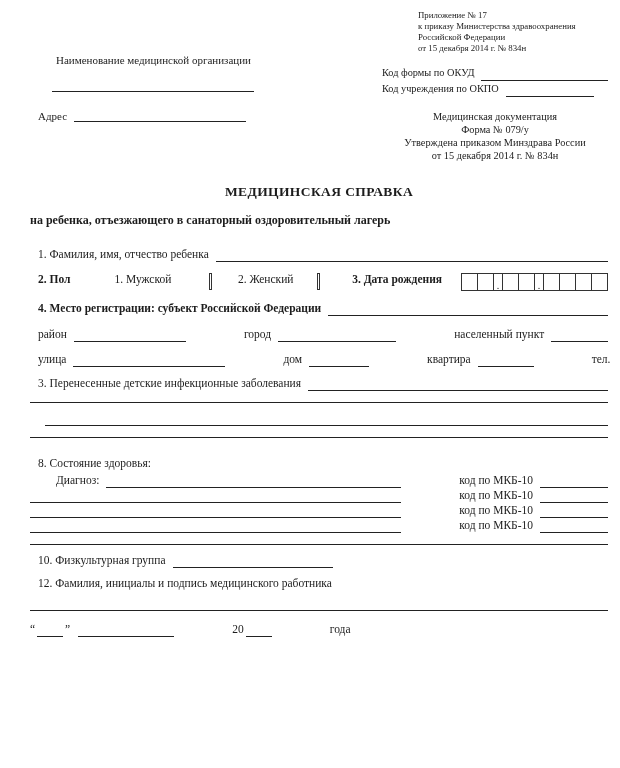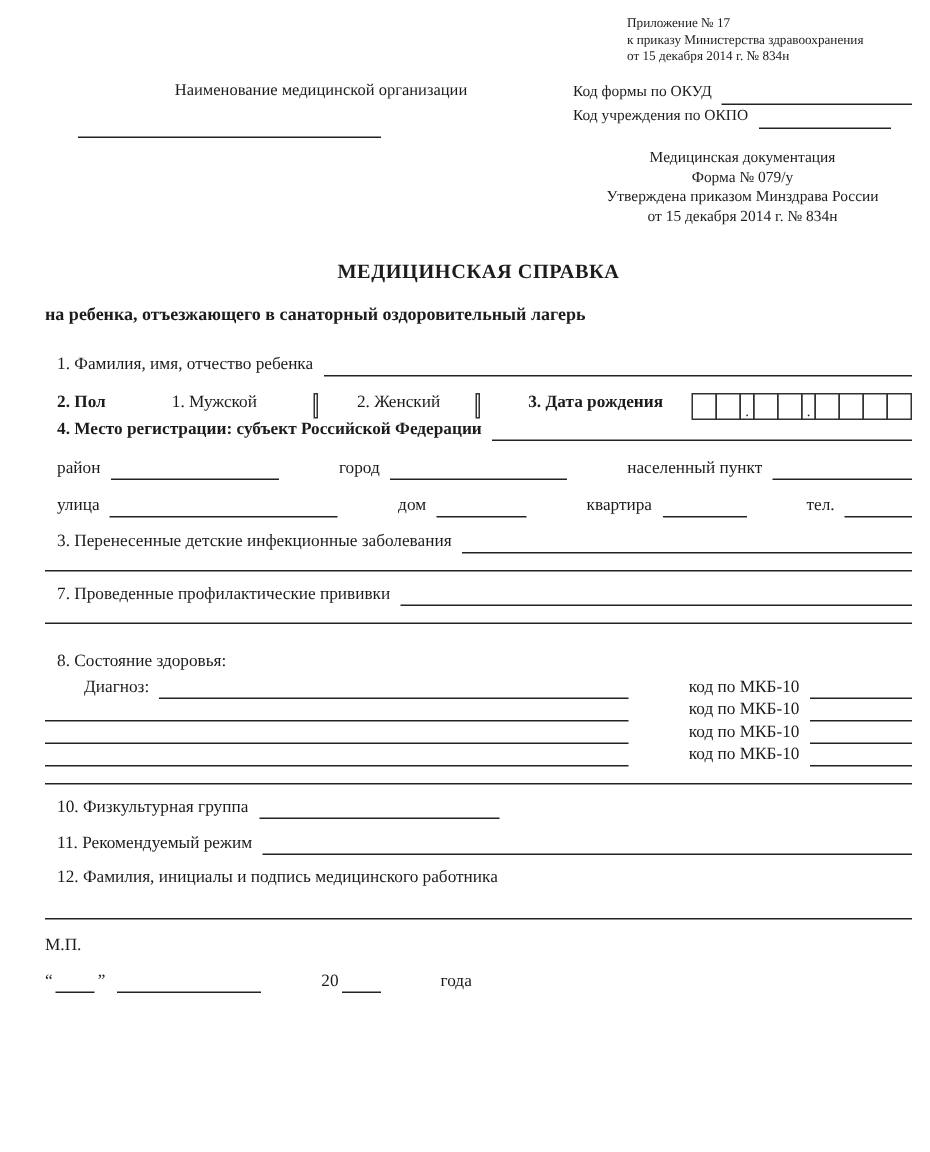--- a/index.html
+++ b/index.html
@@ -8,21 +8,21 @@
     background: #ffffff;
     color: #1c1c1c;
     font-family: "Liberation Serif", "DejaVu Serif", serif;
     font-size: 11.5px;
     overflow: hidden;
   }
   .page { box-sizing: border-box; width: 620px; height: 768px; padding: 10px 12px 0 30px; }
 
   
   .top { display: flex; justify-content: space-between; }
-  .top-left { flex: 1 1 auto; padding-right: 10px; text-align: center; }
+  .top-left { flex: 1 1 auto; padding-right: 10px; }
   .org-label { margin: 44px 0 0 26px; font-size: 11px; }
   .org-line { width: 202px; margin: 24px 0 0 22px; border-bottom: 1.4px solid #222; height: 1px; }
   .addr-row { display: flex; align-items: flex-end; margin: 16px 0 0 8px; font-size: 11px; }
   .top-right { width: 226px; flex: 0 0 auto; }
   .appendix { font-size: 8.8px; line-height: 11px; padding-left: 36px; }
   .code-row { display: flex; white-space: nowrap; font-size: 10.3px; }
   .code-row.first { margin-top: 13px; }
   .code-row.second { margin-top: 2px; }
   .doc-block { margin-top: 13px; text-align: center; font-size: 10.3px; line-height: 13px; }
 
@@ -34,21 +34,21 @@
   .row { display: flex; align-items: flex-start; white-space: nowrap; }
   .bold { font-weight: bold; }
   .fill {
     display: inline-block;
     border-bottom: 1px solid #222;
     height: 13px;
     margin-left: 7px;
     flex: 0 0 auto;
   }
   .grow { flex: 1 1 auto; }
-  .after-lbl { margin-left: 4px; padding-left: 36px; }
+  .after-lbl { margin-left: 22px; padding-left: 36px; }
   .full-line { border-bottom: 1.2px solid #222; height: 9px; }
   .indent { margin-left: 8px; }
   .indent2 { margin-left: 26px; }
 
   
   .cbx {
     display: inline-block; box-sizing: border-box;
     width: 26px; height: 17px;
     border: 1px solid #333; background: #fff;
   }
@@ -70,25 +70,30 @@
 </style>
 </head>
 <body>
 
 <div class="page">
 
   <div class="top">
     <div class="top-left">
       <div class="org-label">Наименование медицинской организации</div>
       <div class="org-line"></div>
+      <div class="addr-row">
+        <span>Адрес</span>
+        <span class="fill" style="width:172px"></span>
+      </div>
     </div>
     <div class="top-right">
       <div class="appendix">
         <div>Приложение № 17</div>
         <div>к приказу Министерства здравоохранения</div>
+        <div>Российской Федерации</div>
         <div>от 15 декабря 2014 г. № 834н</div>
       </div>
       <div class="code-row first">
         <span>Код формы по ОКУД</span>
         <span class="fill grow"></span>
       </div>
       <div class="code-row second">
         <span>Код учреждения по ОКПО</span>
         <span class="fill grow" style="margin-right:14px"></span>
       </div>
@@ -123,21 +128,21 @@
       <span class="dcell"></span>
       <span class="dcell"></span>
       <span class="dsep">.</span>
       <span class="dcell"></span>
       <span class="dcell"></span>
       <span class="dcell"></span>
       <span class="dcell"></span>
     </span>
   </div>
 
-  <div class="row indent" style="margin-top:0">
+  <div class="row indent" style="margin-top:11px">
     <span class="bold">4. Место регистрации: субъект Российской Федерации</span>
     <span class="fill grow"></span>
   </div>
   <div class="row indent" style="margin-top:12px">
     <span>район</span>
     <span class="fill" style="width:112px"></span>
     <span class="after-lbl">город</span>
     <span class="fill" style="width:118px"></span>
     <span class="after-lbl">населенный пункт</span>
     <span class="fill grow"></span>
@@ -154,21 +159,20 @@
   </div>
 
 
   <div class="row indent" style="margin-top:10px">
     <span>3. Перенесенные детские инфекционные заболевания</span>
     <span class="fill grow"></span>
   </div>
   <div class="full-line" style="margin-top:2px"></div>
 
   <div class="row indent" style="margin-top:9px">
-    <span>7. Проведенные профилактические прививки</span>
     <span class="fill grow"></span>
   </div>
   <div class="full-line" style="margin-top:2px"></div>
 
   <div class="row indent" style="margin-top:19px">
     <span>8. Состояние здоровья:</span>
   </div>
   <div class="row indent2" style="margin-top:5px">
     <span>Диагноз:</span>
     <span class="fill grow"></span>
@@ -191,31 +195,26 @@
     <span class="fill" style="width:68px"></span>
   </div>
 
   <div class="full-line" style="margin-top:2px"></div>
 
   <div class="row indent" style="margin-top:9px">
     <span>10. Физкультурная группа</span>
     <span class="fill" style="width:160px"></span>
   </div>
 
-  <div class="row indent" style="margin-top:10px">
-    <span>11. Рекомендуемый режим</span>
-    <span class="fill grow"></span>
-  </div>
 
   <div class="row indent" style="margin-top:9px">
     <span>12. Фамилия, инициалы и подпись медицинского работника</span>
   </div>
   <div class="full-line" style="margin-top:12px"></div>
 
-  <div class="mp">М.П.</div>
   <div class="row date-row">
     <span class="q">“</span>
     <span class="fill" style="width:26px;margin-left:2px"></span>
     <span class="q" style="margin-left:2px">”</span>
     <span class="fill" style="width:96px;margin-left:8px"></span>
     <span class="after-lbl">20</span>
     <span class="fill" style="width:26px;margin-left:2px"></span>
     <span class="after-lbl">года</span>
   </div>
 

